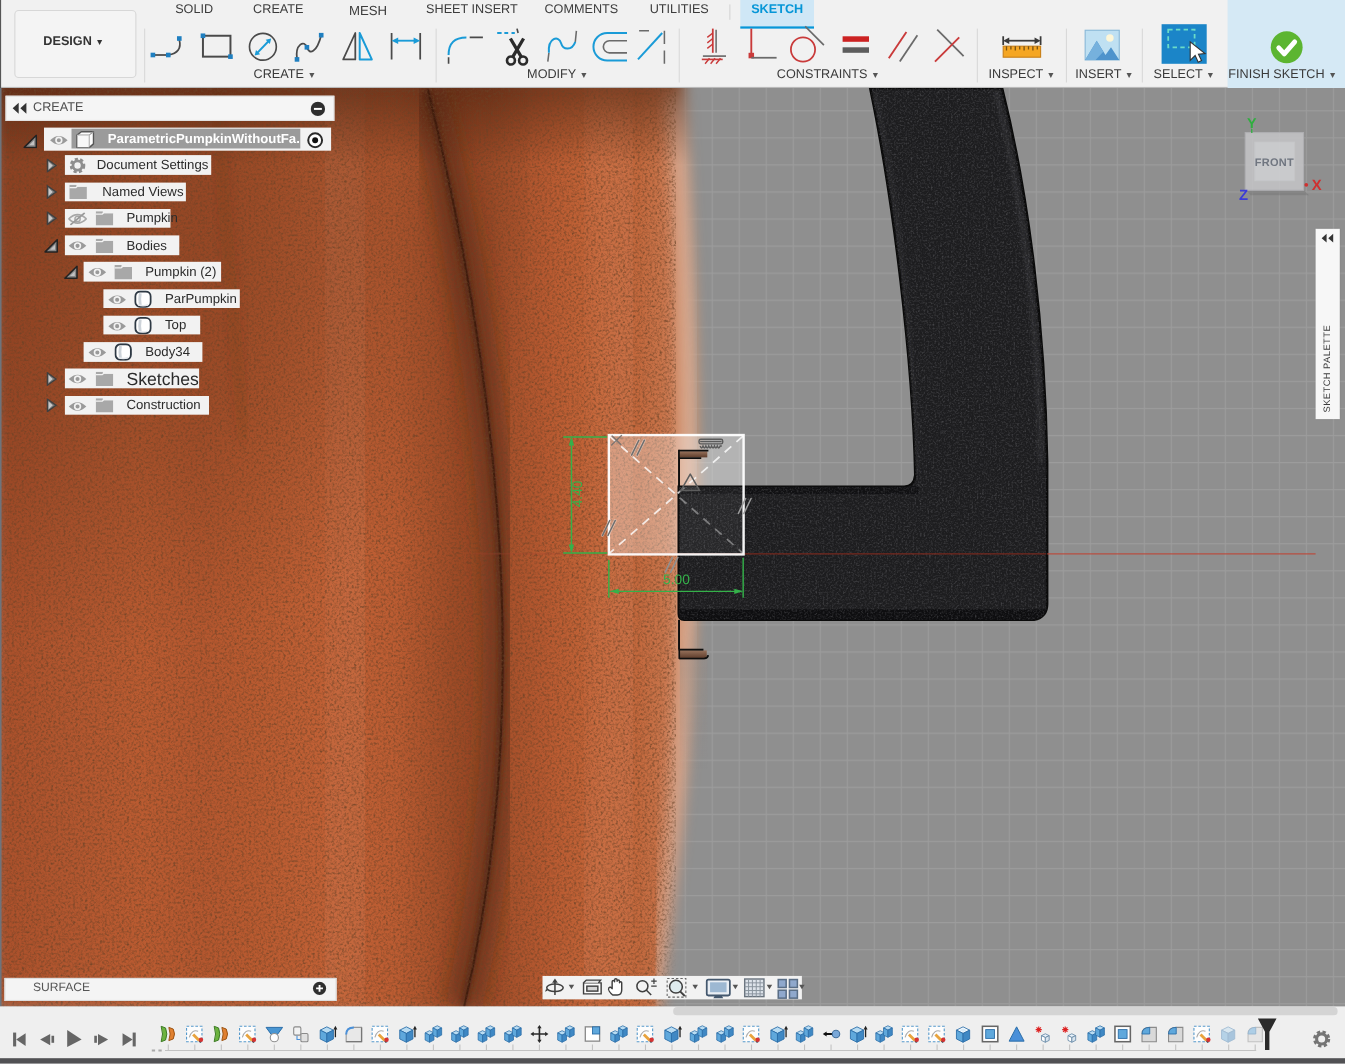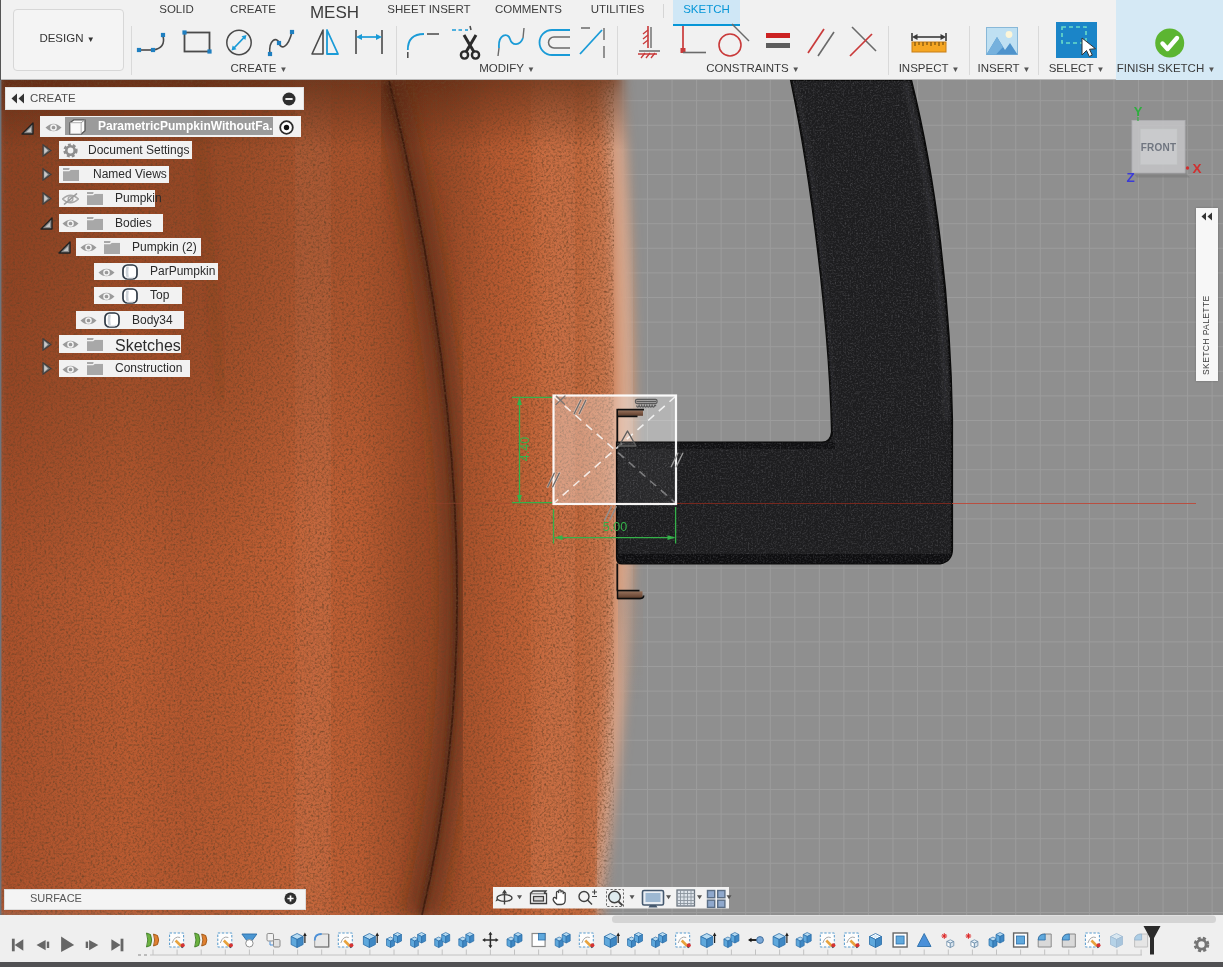--- a/index.html
+++ b/index.html
@@ -4,30 +4,30 @@
 * { margin:0; padding:0; }
 html,body { width:1223px; height:967px; overflow:hidden; font-family:"Liberation Sans",sans-serif; background:#8f8f8f; }
 #toolbar { position:absolute; left:0; top:0; width:1223px; height:79px; background:#f1f1f1; border-bottom:1px solid #b9b9b9; z-index:5; }
 #timeline { position:absolute; left:0; top:915px; width:1223px; height:52px; background:#efefef; z-index:5; }
 </style></head>
 <body>
 
 <div id="toolbar">
  <div style="position:absolute;left:1116px;top:0;width:107px;height:80px;background:#d5e9f5"></div>
  <div style="position:absolute;left:13px;top:8.5px;width:109px;height:60px;background:#f4f4f4;border:1px solid #d7d7d7;border-radius:4px"></div>
- <div style="position:absolute;left:67px;top:32px;transform:translateX(-50%);font-size:11.5px;font-weight:normal;color:#333;white-space:nowrap">DESIGN <span style="font-size:8px">▼</span></div>
+ <div style="position:absolute;left:67px;top:32px;transform:translateX(-50%);font-size:11.5px;font-weight:bold;color:#333;white-space:nowrap">DESIGN <span style="font-size:8px">▼</span></div>
  <div style="position:absolute;left:176.5px;top:3px;transform:translateX(-50%);font-size:11.5px;color:#3c3c3c;white-space:nowrap">SOLID</div>
     <div style="position:absolute;left:253px;top:3px;transform:translateX(-50%);font-size:11.5px;color:#3c3c3c;white-space:nowrap">CREATE</div>
-    <div style="position:absolute;left:334.5px;top:3px;transform:translateX(-50%);font-size:17px;color:#3c3c3c;white-space:nowrap">MESH</div>
+    <div style="position:absolute;left:334.5px;top:3px;transform:translateX(-50%);font-size:12px;color:#3c3c3c;white-space:nowrap">MESH</div>
     <div style="position:absolute;left:429px;top:3px;transform:translateX(-50%);font-size:11.5px;color:#3c3c3c;white-space:nowrap">SHEET INSERT</div>
     <div style="position:absolute;left:528.5px;top:3px;transform:translateX(-50%);font-size:11.5px;color:#3c3c3c;white-space:nowrap">COMMENTS</div>
     <div style="position:absolute;left:617.5px;top:3px;transform:translateX(-50%);font-size:11.5px;color:#3c3c3c;white-space:nowrap">UTILITIES</div>
     <div style="position:absolute;left:663px;top:4px;width:1px;height:14px;background:#d5d5d5"></div>
     <div style="position:absolute;left:672.5px;top:0;width:67px;height:23.5px;background:#cfe7f6;border-bottom:2.5px solid #0696d7"></div>
-    <div style="position:absolute;left:706.5px;top:3px;transform:translateX(-50%);font-size:11.5px;font-weight:normal;color:#0696d7">SKETCH</div>
+    <div style="position:absolute;left:706.5px;top:3px;transform:translateX(-50%);font-size:11.5px;font-weight:bold;color:#0696d7">SKETCH</div>
  <div style="position:absolute;left:131px;top:26px;width:1px;height:49px;background:#d9d9d9"></div>
     <div style="position:absolute;left:396px;top:26px;width:1px;height:49px;background:#d9d9d9"></div>
     <div style="position:absolute;left:617px;top:26px;width:1px;height:49px;background:#d9d9d9"></div>
     <div style="position:absolute;left:888px;top:26px;width:1px;height:49px;background:#d9d9d9"></div>
     <div style="position:absolute;left:969px;top:26px;width:1px;height:49px;background:#d9d9d9"></div>
     <div style="position:absolute;left:1037.5px;top:26px;width:1px;height:49px;background:#d9d9d9"></div>
  <svg style="position:absolute;left:0px;top:0px" width="1223" height="80" viewBox="0 0 1223 80">
       <g transform="translate(139,30)">
 <path d="M0,20 H14" stroke="#4a4a4a" stroke-width="1.6" fill="none"></path>
 <path d="M14,20 Q27,18 24,6" stroke="#4a4a4a" stroke-width="1.6" fill="none"></path>

